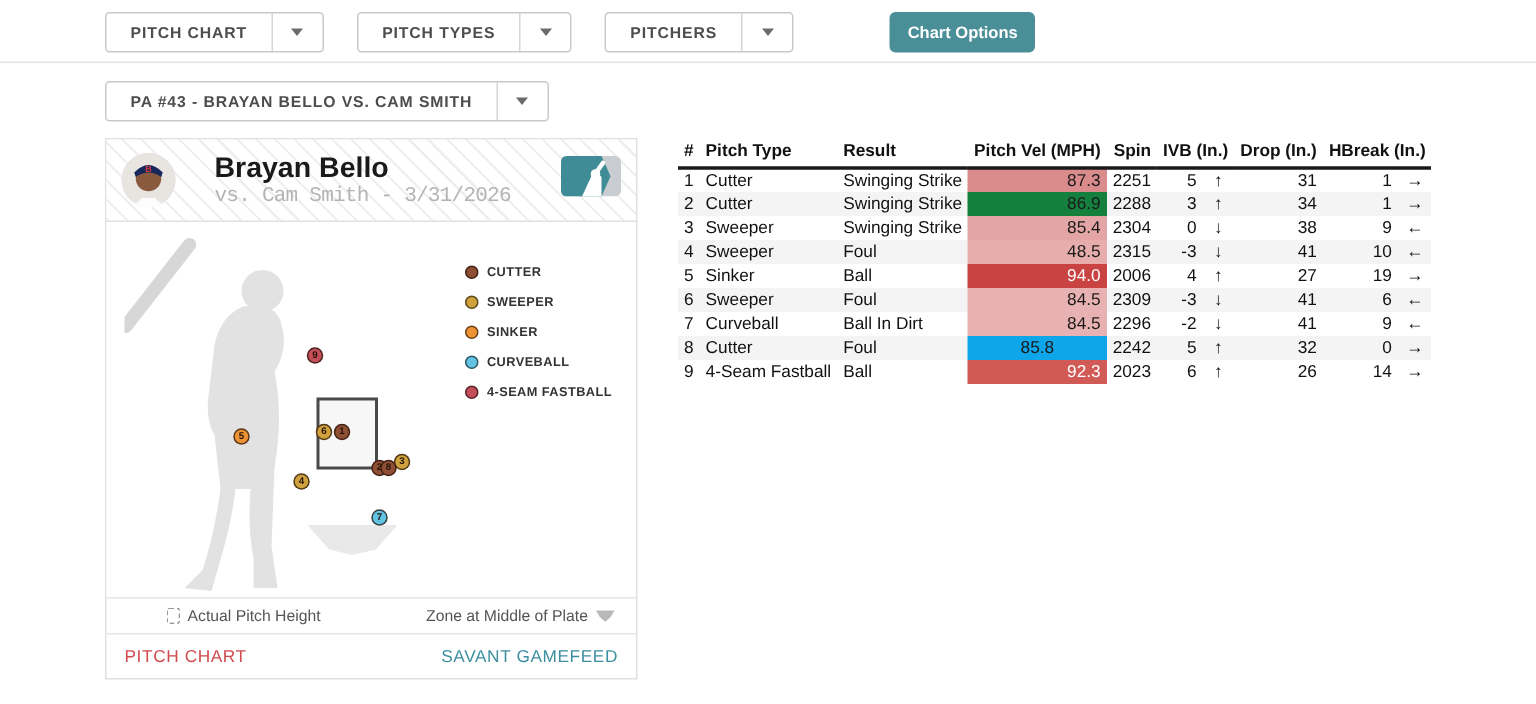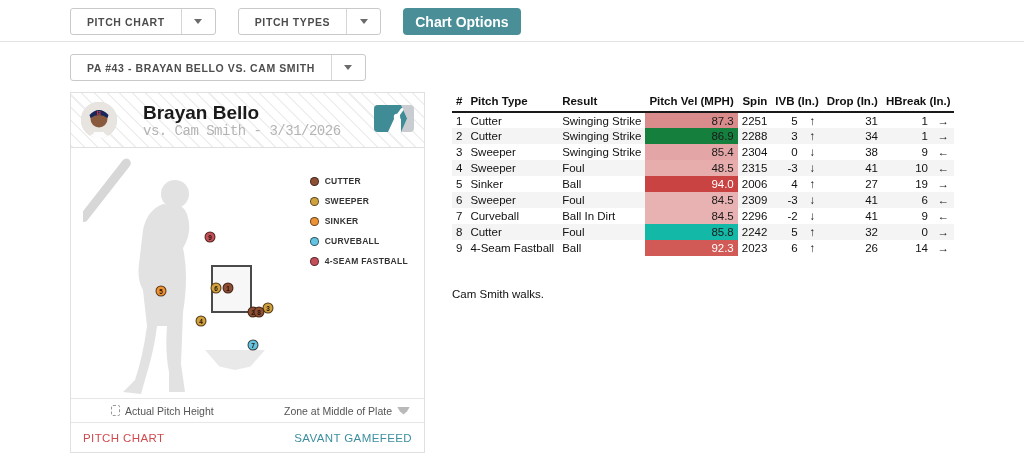--- a/index.html
+++ b/index.html
@@ -5,21 +5,21 @@
   * { margin:0; padding:0; box-sizing:border-box; }
   html,body { width:1024px; height:469px; background:#fff; font-family:"Liberation Sans", sans-serif; overflow:hidden; }
   .page { position:relative; width:1024px; height:469px;padding-left:22px; }
 
   
   .toolbar { position:absolute; left:70px; top:8px; display:flex; align-items:flex-start; gap:22px; }
   .dd-btn { display:flex; align-items:stretch; border:1px solid #c9c9c9; border-radius:3px; background:#fff; height:27px; cursor:pointer; }
   .dd-label { display:flex; align-items:center; padding:0 16px; font-size:10.5px; font-weight:bold; letter-spacing:.6px; color:#4d4d4d; white-space:nowrap; }
   .dd-caret-box { display:flex; align-items:center; justify-content:center; width:34px; border-left:1px solid #d5d5d5; }
   .caret { width:0; height:0; border-left:4px solid transparent; border-right:4px solid transparent; border-top:5px solid #6b6b6b; }
-  .chart-options { height:27px; border:none; border-radius:4px; padding:0 12px; font-size:14px; font-weight:bold; color:#fff; cursor:pointer; font-family:"Liberation Sans", sans-serif; }
+  .chart-options { height:27px; border:none; border-radius:4px; padding:0 12px; font-size:11px; font-weight:bold; color:#fff; cursor:pointer; font-family:"Liberation Sans", sans-serif;margin-left:42px; }
   .top-divider { position:absolute; left:0; top:41px; width:1024px; height:1px; background:#e4e4e4; }
   .pa-row { position:absolute; left:70px; top:54px; }
 
   
   .card { position:absolute; left:70px; top:92px; width:355px; background:#fff; border:1px solid #e0e0e0; }
   .right-panel { position:absolute; left:452px; top:93px; width:500px; }
 
   
   .card-header { position:relative; height:55px; border-bottom:1px solid #e0e0e0;
     background:repeating-linear-gradient(45deg, #efefef 0 1.5px, #ffffff 1.5px 9px); display:flex; align-items:center; padding:0 10px; }
@@ -66,20 +66,26 @@
 
   <div class="toolbar">
     <div class="dd-btn">
       <span class="dd-label">PITCH CHART</span>
       <span class="dd-caret-box">
           <span class="caret"></span>
         </span>
     </div>
     <div class="dd-btn">
       <span class="dd-label">PITCH TYPES</span>
+      <span class="dd-caret-box">
+          <span class="caret"></span>
+        </span>
+    </div>
+    <div class="dd-btn">
+      <span class="dd-label">PITCHERS</span>
       <span class="dd-caret-box">
           <span class="caret"></span>
         </span>
     </div>
     <button class="chart-options" id="chart-options-btn" style="background: rgb(74, 143, 152);">Chart Options</button>
   </div>
 
   <div class="top-divider"></div>
 
   <div class="pa-row">
@@ -292,21 +298,21 @@
             <td class="num">-2</td>
             <td class="arrow">↓</td>
             <td class="num">41</td>
             <td class="num">9</td>
             <td class="arrow">←</td>
           </tr>
           <tr class="alt">
             <td>8</td>
             <td>Cutter</td>
             <td>Foul</td>
-            <td class="vel" style="background: #14b8a6; color: rgb(26, 26, 26);">85.8</td>
+            <td class="vel" style="background: #0ea5e9; color: rgb(26, 26, 26); text-align: center;">85.8</td>
             <td class="num">2242</td>
             <td class="num">5</td>
             <td class="arrow">↑</td>
             <td class="num">32</td>
             <td class="num">0</td>
             <td class="arrow">→</td>
           </tr>
           <tr>
             <td>9</td>
             <td>4-Seam Fastball</td>
@@ -314,16 +320,15 @@
             <td class="vel" style="background: rgb(209, 90, 87); color: rgb(255, 255, 255);">92.3</td>
             <td class="num">2023</td>
             <td class="num">6</td>
             <td class="arrow">↑</td>
             <td class="num">26</td>
             <td class="num">14</td>
             <td class="arrow">→</td>
           </tr>
         </tbody>
     </table>
-    <div class="walk-note">Cam Smith walks.</div>
   </div>
 
 </div>
 
 </body></html>

